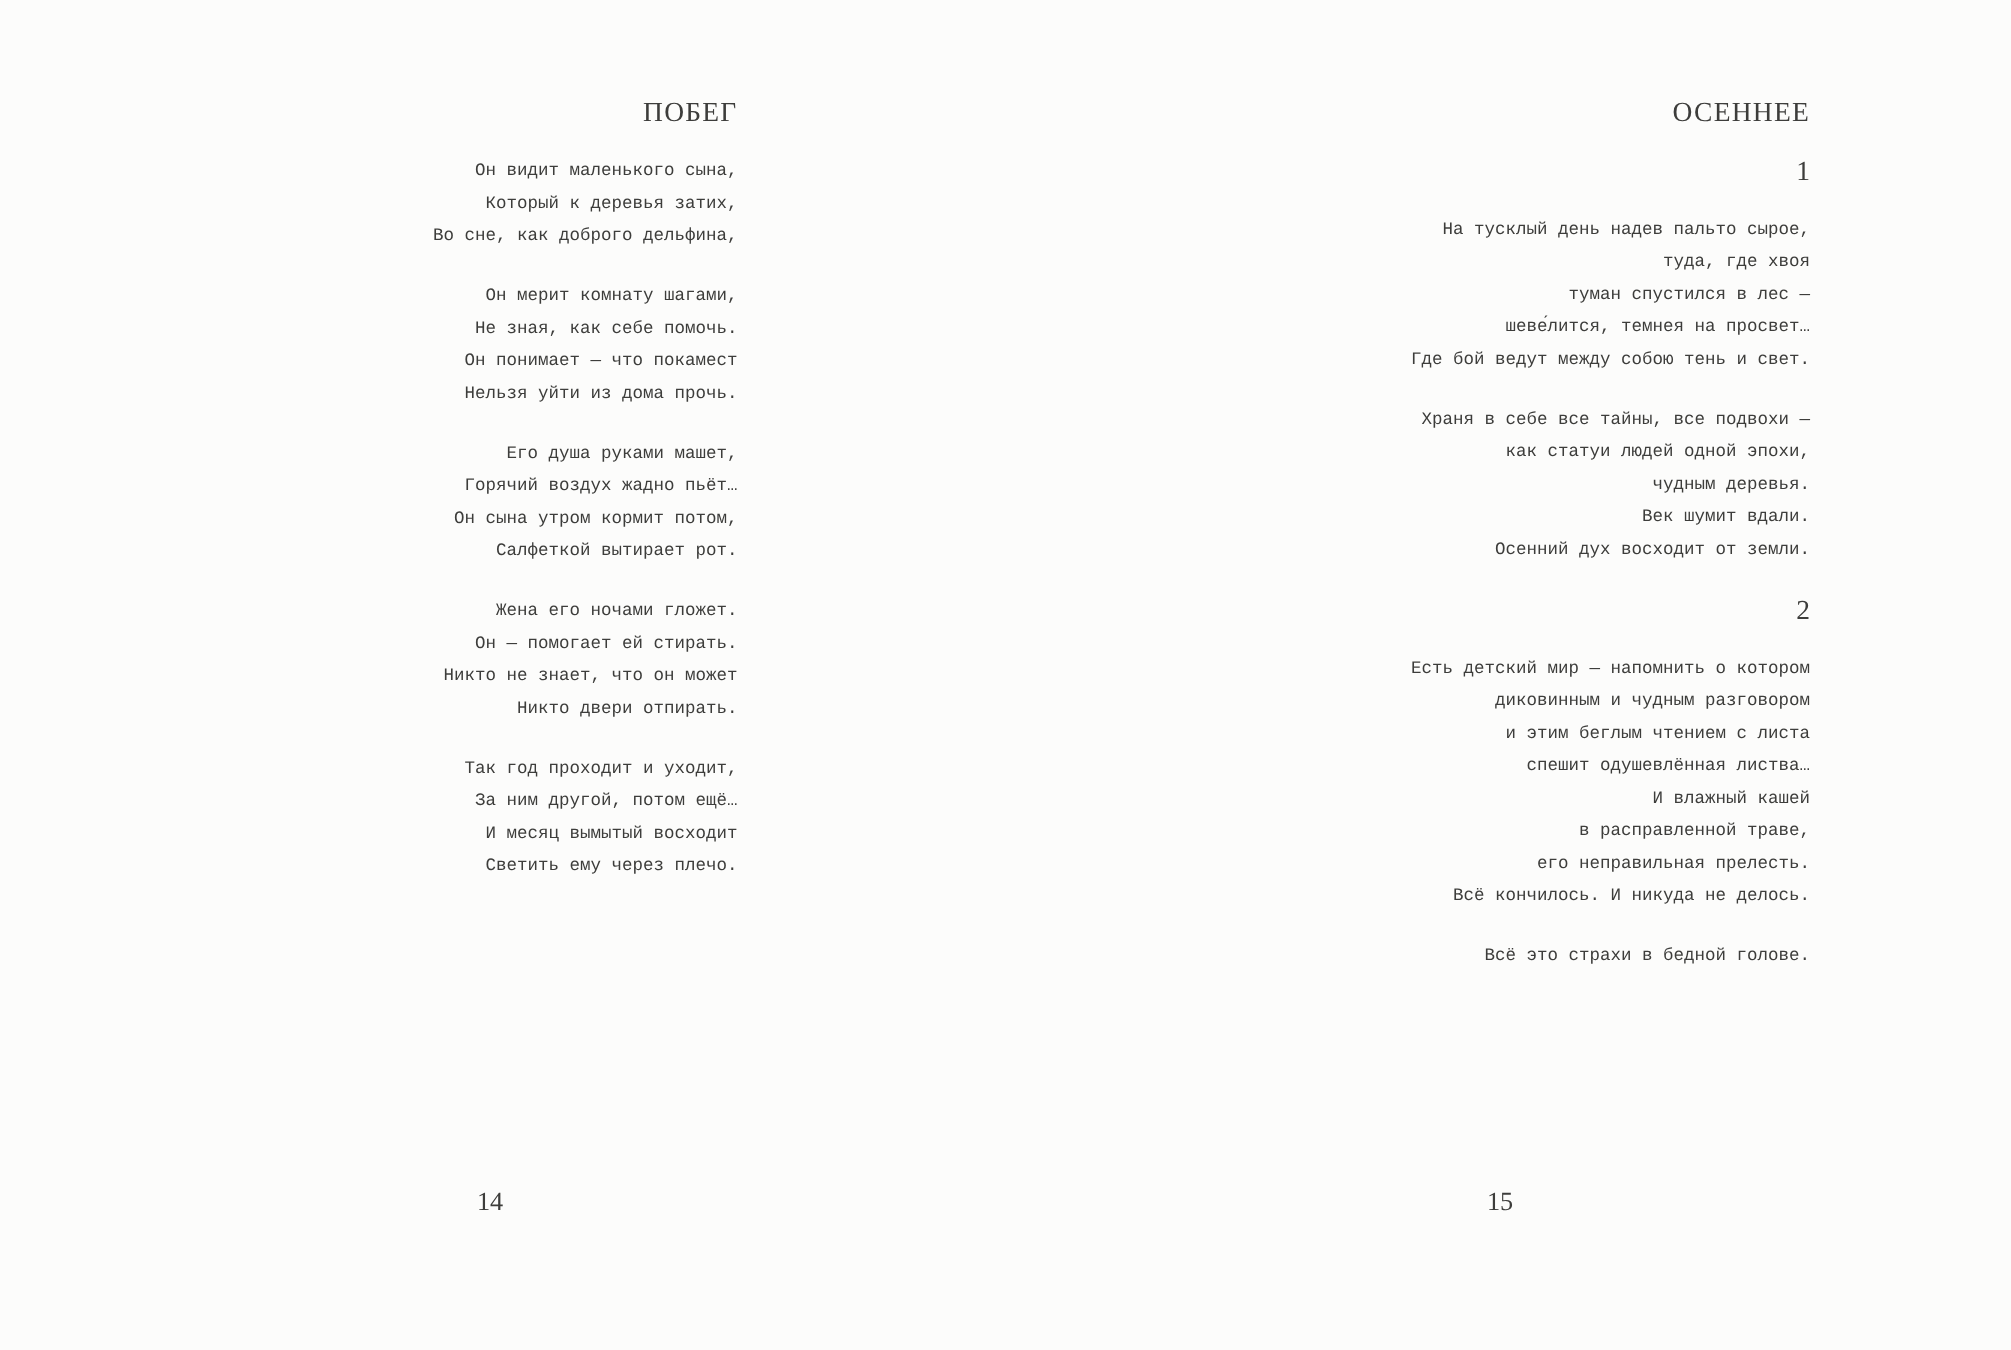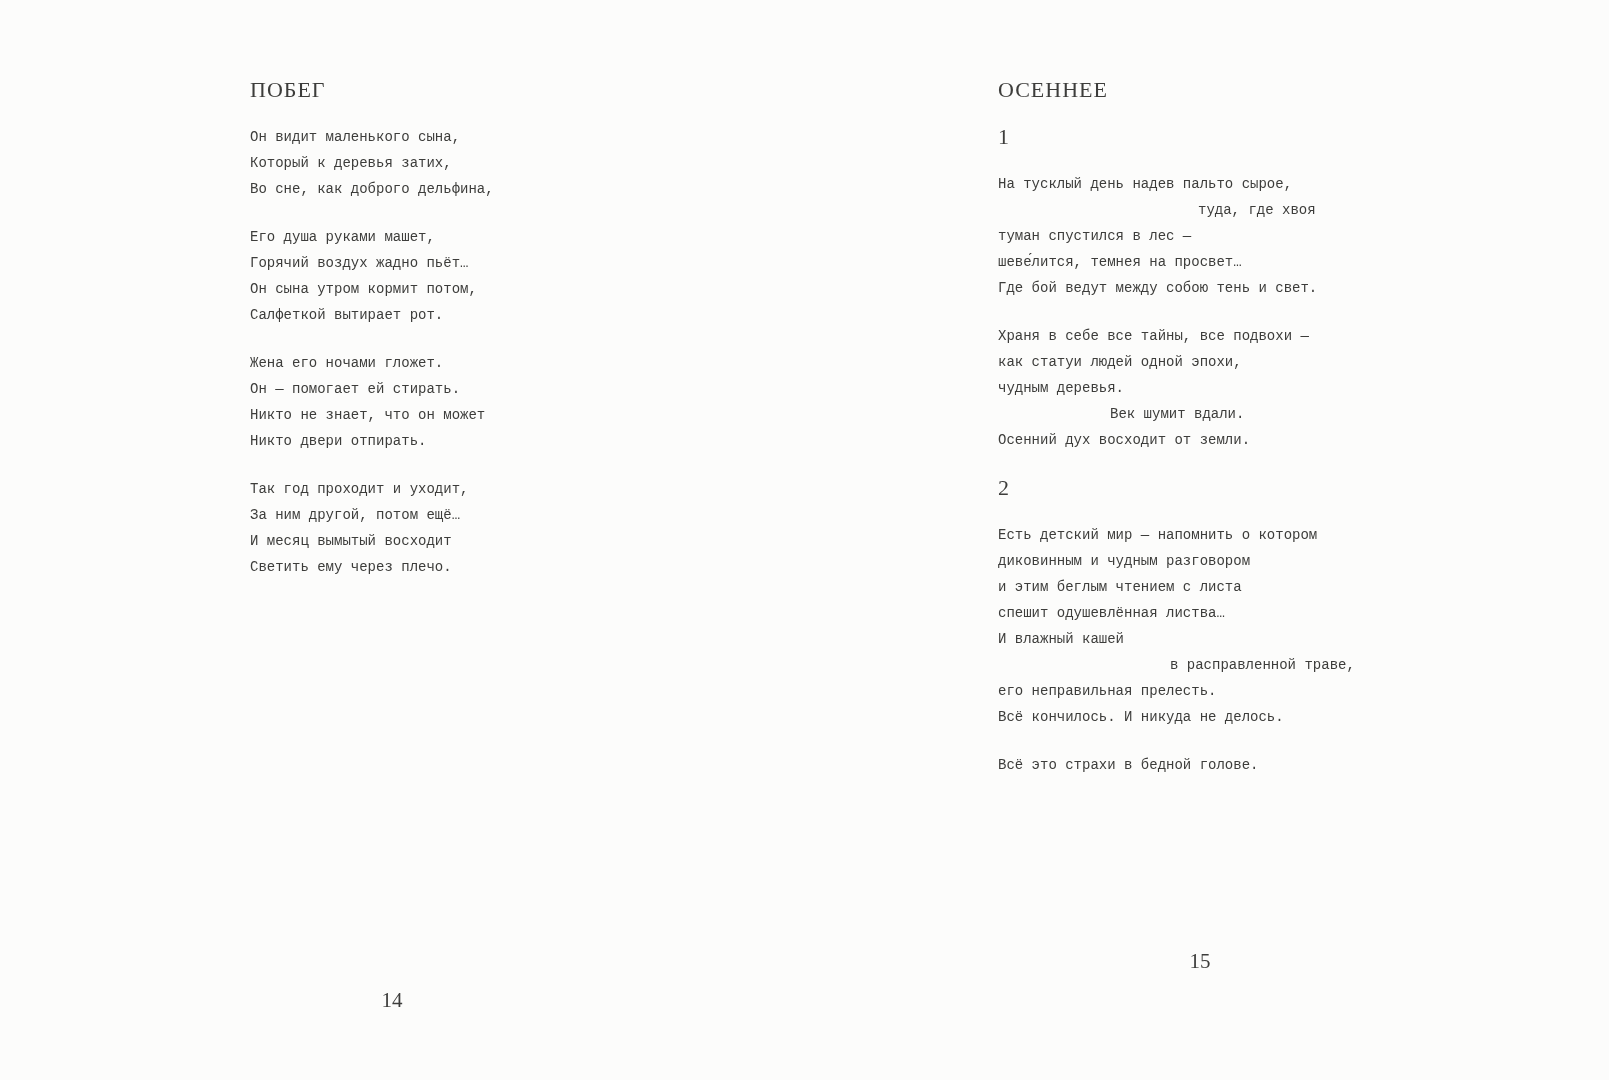--- a/index.html
+++ b/index.html
@@ -4,21 +4,21 @@
 <style>
   html, body { margin: 0; padding: 0; }
   body {
     width: 1609px; height: 1080px;
     position: relative;
     background: #fcfcfb;
     color: #3d3d3b;
     font-family: "Liberation Serif", "DejaVu Serif", serif;
     overflow: hidden;
   }
-  .page { position: absolute; top: 77px; }
+  .page { position: absolute; top: 77px; text-align: right; }
   .page-left  { left: 250px; width: 340px; }
   .page-right { left: 998px; width: 450px; }
   .poem-title {
     font-size: 22px; line-height: 26px;
     font-weight: normal; letter-spacing: 1px;
     margin: 0 0 21px 0;
   }
   .section-number {
     font-size: 22px; line-height: 26px;
     margin: 4px 0 21px 0;
@@ -27,35 +27,41 @@
   .line {
     font-size: 14px; line-height: 26px;
     white-space: nowrap;
     font-family: Liberation Mono, monospace;
   }
   .page-number {
     position: absolute; top: 948px;
     width: 60px; text-align: center;
     font-size: 21px; line-height: 26px;
   }
-  .pn-left  { left: 362px; margin-top: 39px; }
+  .pn-left  { left: 362px; }
   .pn-right { left: 1170px; }
 </style>
 </head>
 <body>
 
 <main>
 
   <section class="page page-left">
     <h1 class="poem-title">ПОБЕГ</h1>
     <div class="poem">
         <div class="stanza">
           <div class="line">Он видит маленького сына,</div>
           <div class="line">Который к деревья затих,</div>
           <div class="line">Во сне, как доброго дельфина,</div>
+        </div>
+        <div class="stanza">
+          <div class="line">Он мерит комнату шагами,</div>
+          <div class="line">Не зная, как себе помочь.</div>
+          <div class="line">Он понимает — что покамест</div>
+          <div class="line">Нельзя уйти из дома прочь.</div>
         </div>
         <div class="stanza">
           <div class="line">Его душа руками машет,</div>
           <div class="line">Горячий воздух жадно пьёт…</div>
           <div class="line">Он сына утром кормит потом,</div>
           <div class="line">Салфеткой вытирает рот.</div>
         </div>
         <div class="stanza">
           <div class="line">Жена его ночами гложет.</div>
           <div class="line">Он — помогает ей стирать.</div>

